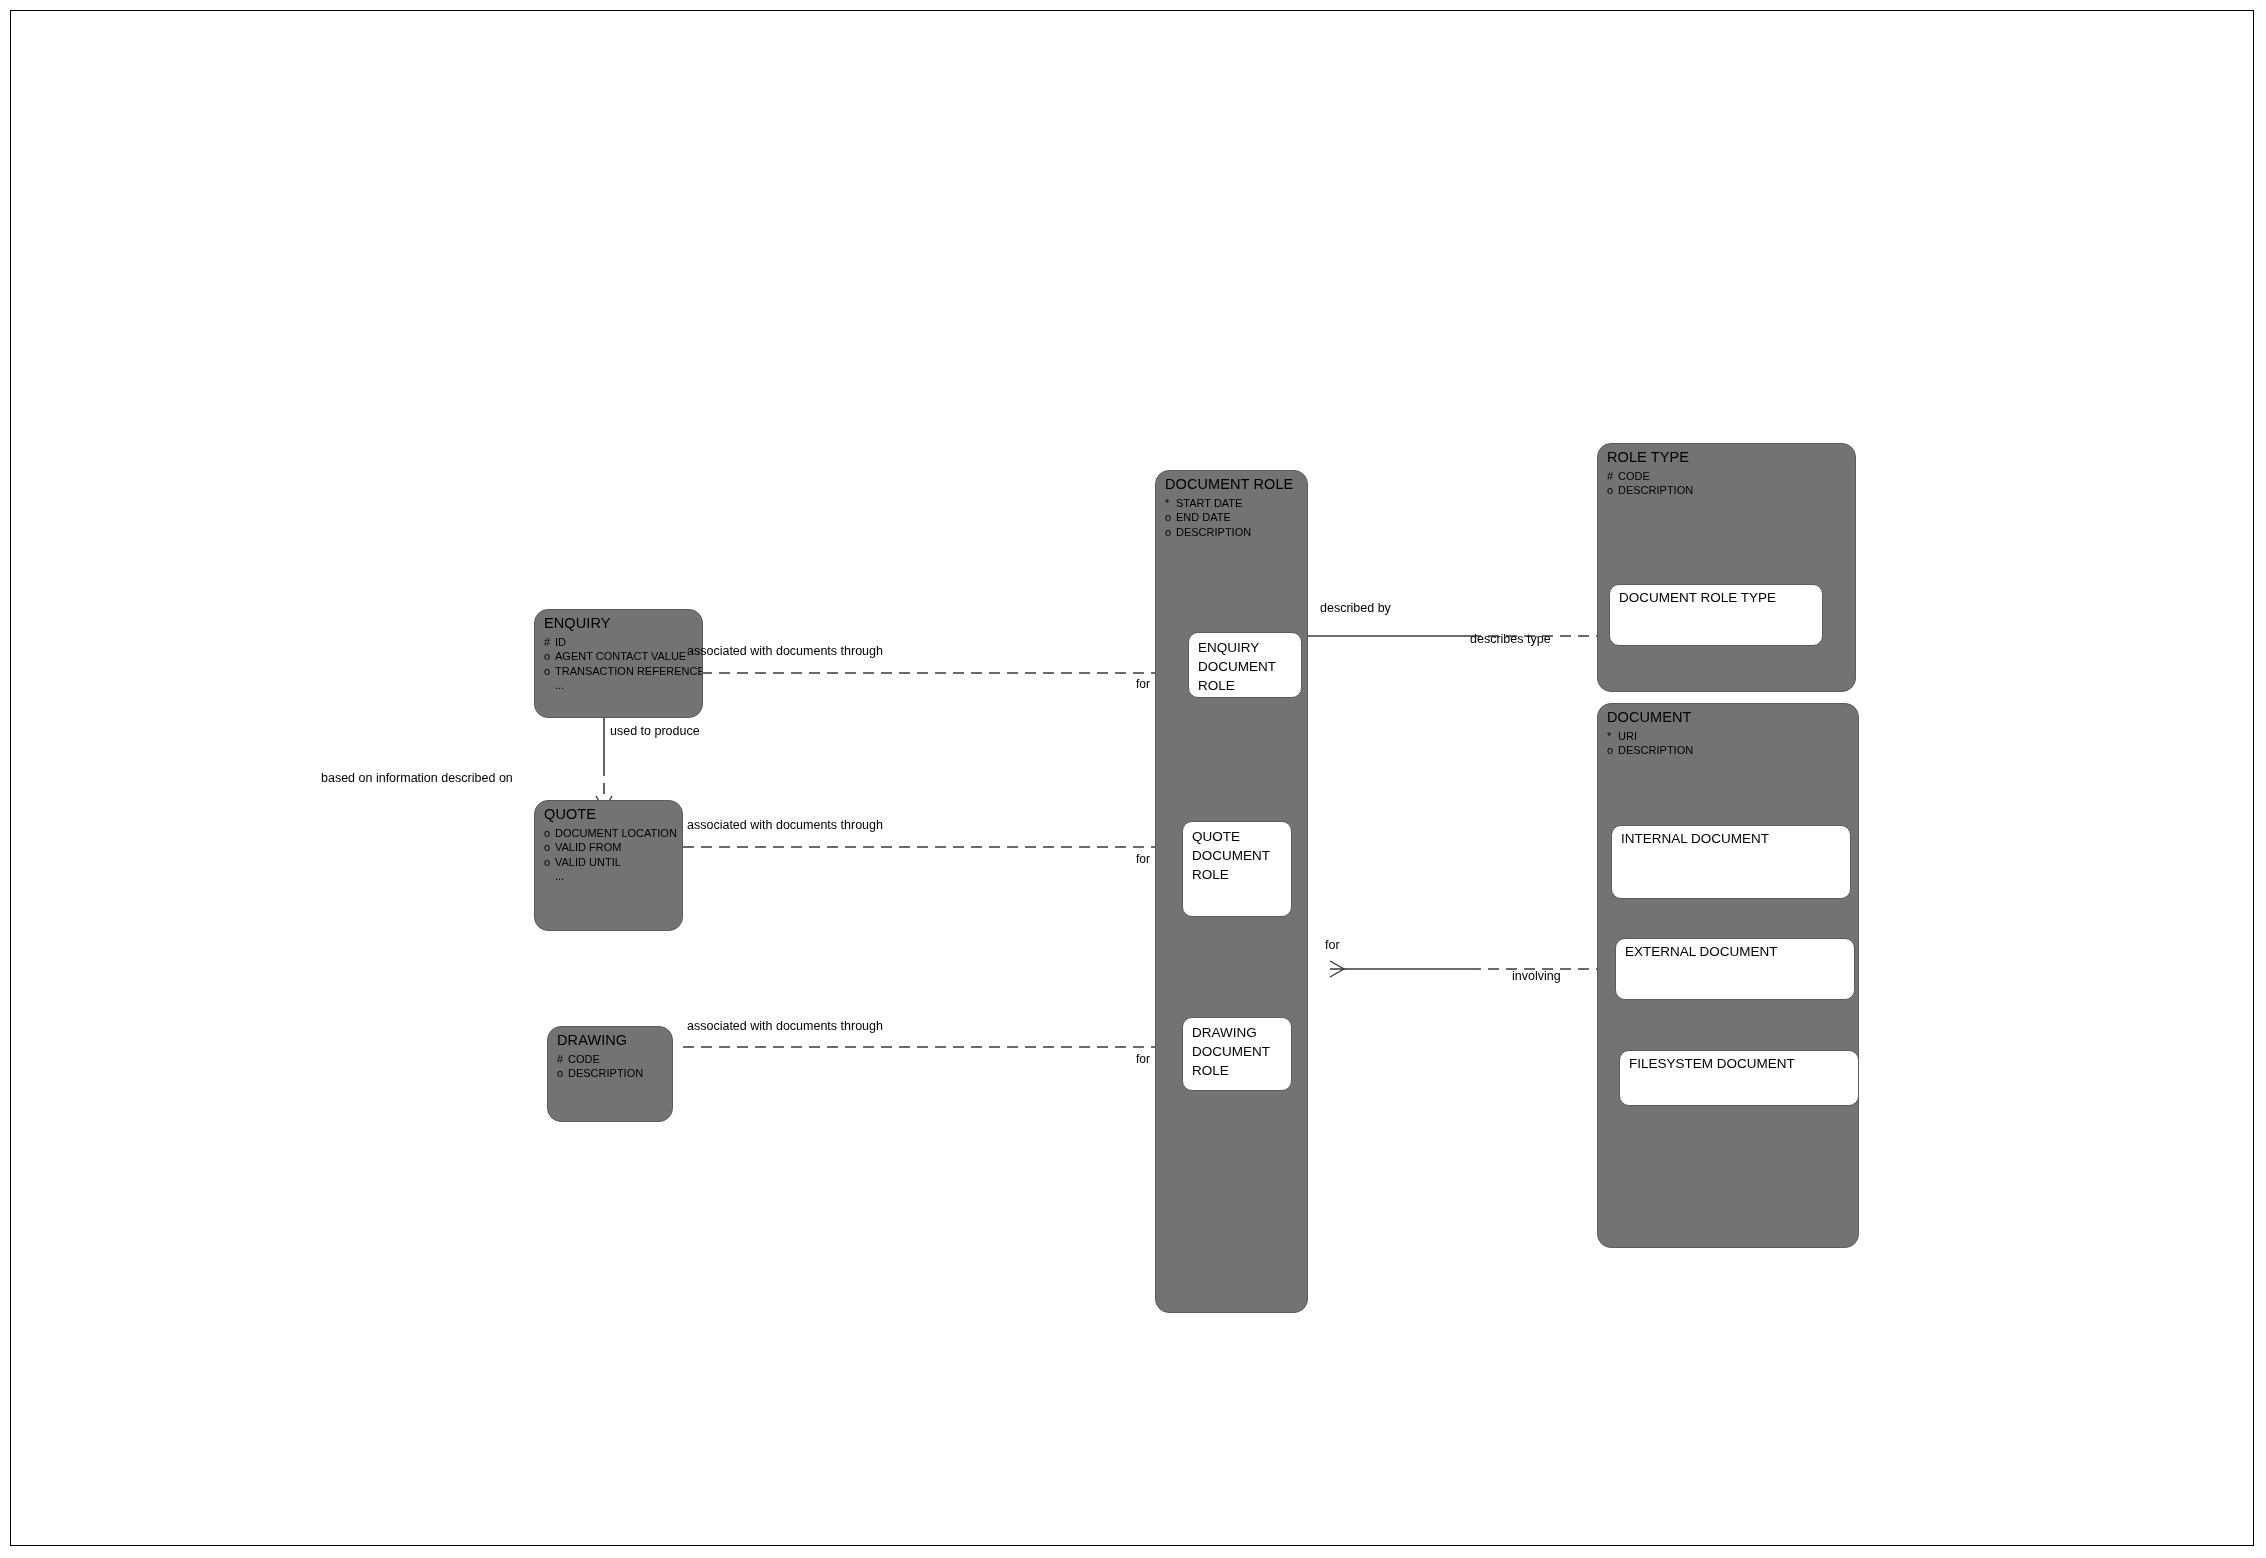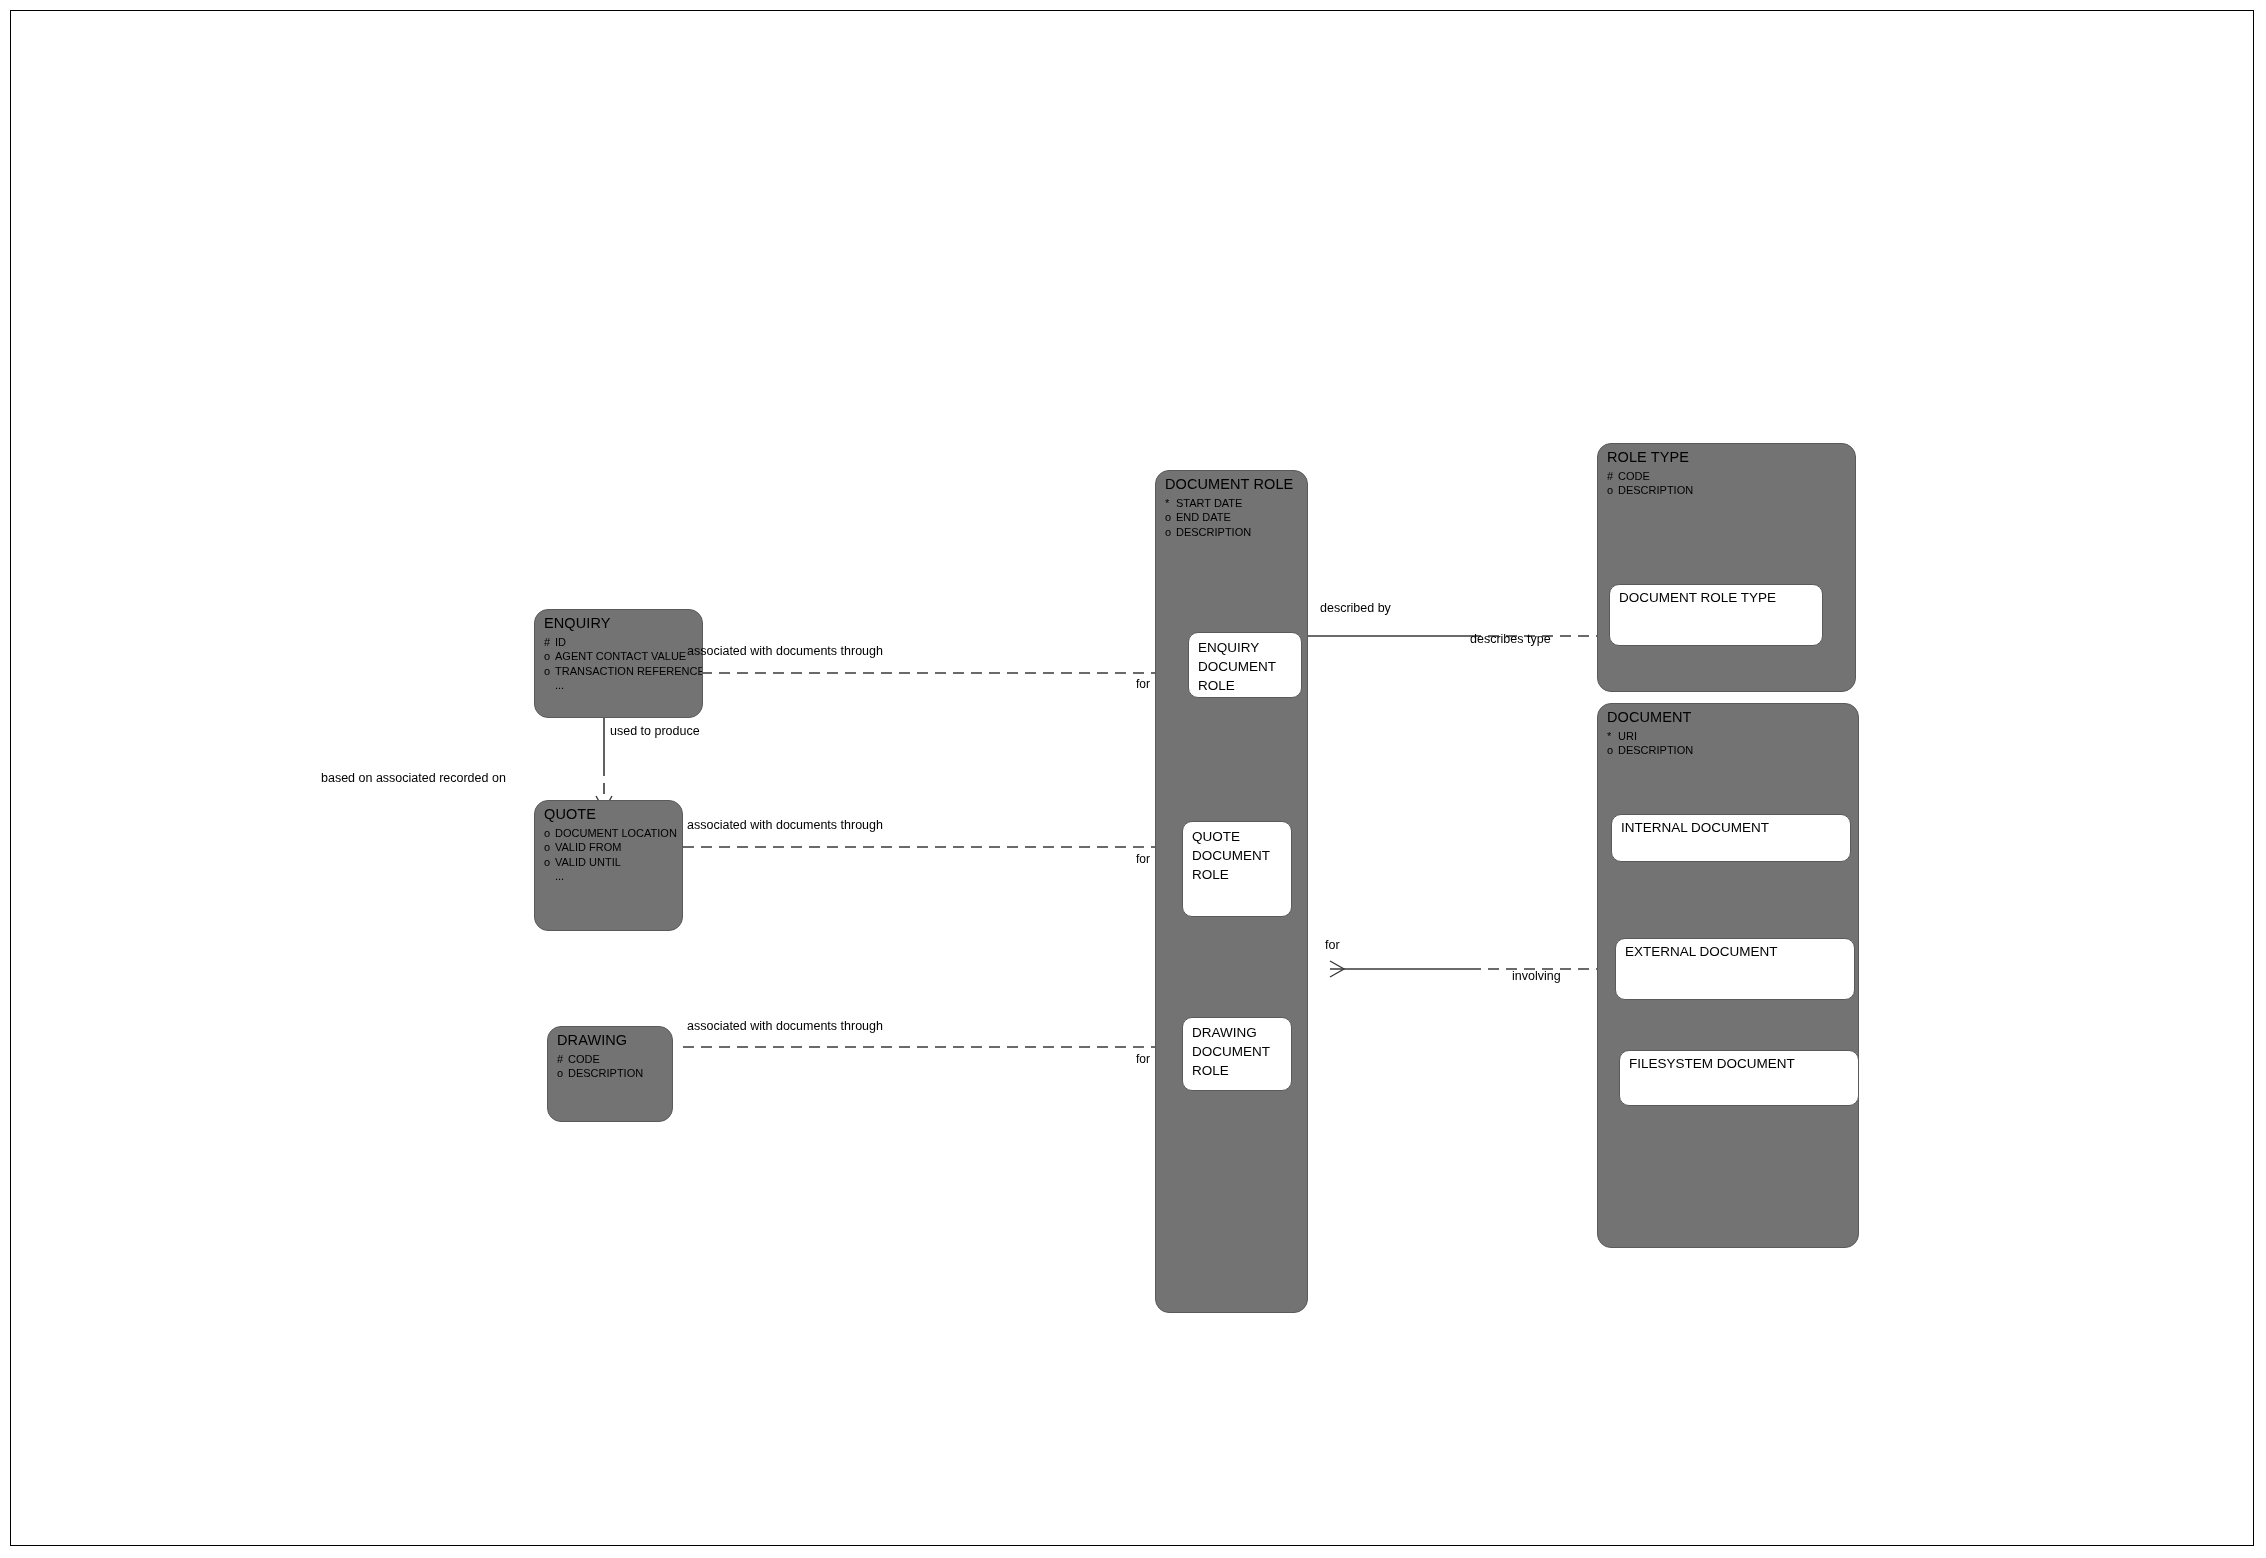--- a/index.html
+++ b/index.html
@@ -191,36 +191,36 @@
       <div class="sub-title">DOCUMENT ROLE TYPE</div>
     </div>
   </div>
 
   <div class="entity" style="left:1597px; top:703px; width:262px; height:545px;">
     <div class="entity-title">DOCUMENT</div>
     <div class="attrs">
       <div><span class="mark">*</span><span>URI</span></div>
       <div><span class="mark">o</span><span>DESCRIPTION</span></div>
     </div>
-    <div class="sub clip" style="left:13px; top:110px; width:240px; height:48px;">
+    <div class="sub clip" style="left:13px; top:121px; width:240px; height:74px;">
       <div class="sub-title">INTERNAL DOCUMENT</div>
     </div>
     <div class="sub clip" style="left:17px; top:234px; width:240px; height:62px;">
       <div class="sub-title">EXTERNAL DOCUMENT</div>
     </div>
     <div class="sub clip" style="left:21px; top:346px; width:240px; height:56px;">
       <div class="sub-title">FILESYSTEM DOCUMENT</div>
     </div>
   </div>
 
   <div class="rel-label" style="left:687px; top:644px;">associated with documents through</div>
   <div class="rel-label small" style="left:1136px; top:677px;">for</div>
 
   <div class="rel-label" style="left:610px; top:724px;">used to produce</div>
-  <div class="rel-label" style="left:321px; top:771px;">based on associated recorded on</div>
+  <div class="rel-label" style="left:321px; top:771px;">based on information described on</div>
 
   <div class="rel-label" style="left:687px; top:818px;">associated with documents through</div>
   <div class="rel-label small" style="left:1136px; top:852px;">for</div>
 
   <div class="rel-label" style="left:687px; top:1019px;">associated with documents through</div>
   <div class="rel-label small" style="left:1136px; top:1052px;">for</div>
 
   <div class="rel-label" style="left:1320px; top:601px;">described by</div>
   <div class="rel-label" style="left:1470px; top:632px;">describes type</div>
 

